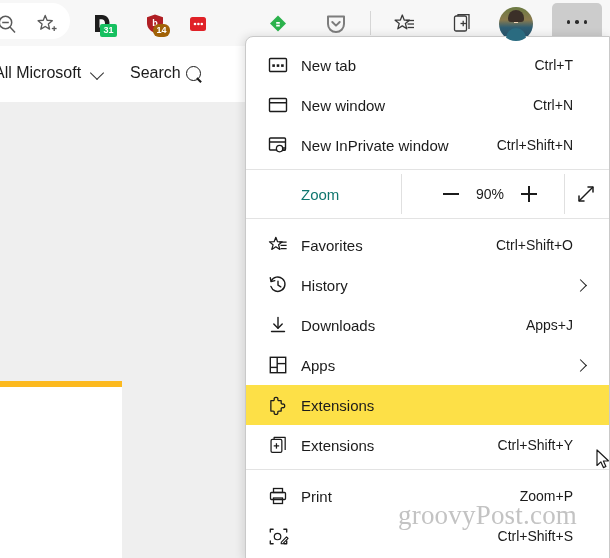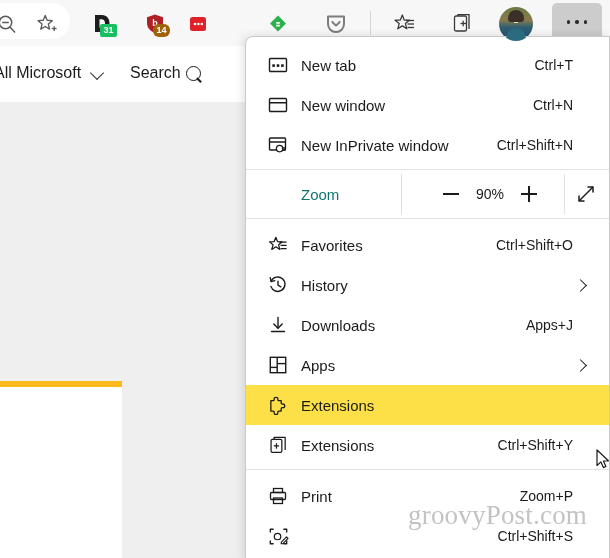--- a/index.html
+++ b/index.html
@@ -140,21 +140,20 @@
 
   
   #cursor{position:absolute;left:350px;top:412px;width:16px;height:22px;}
 
   
   #watermark{
     position:absolute;left:398px;top:500px;
     font-family:"Liberation Serif", serif;
     font-size:27px;color:#c3c3c3;letter-spacing:0.2px;white-space:nowrap;
     pointer-events:none;
-    margin-left:10px;
   }
   svg{display:block;}
 </style>
 </head>
 <body>
 
 <div id="page">
 
   <div id="ms-header">
     <div class="lbl" style="left:-6px;top:18px;">All Microsoft</div>

